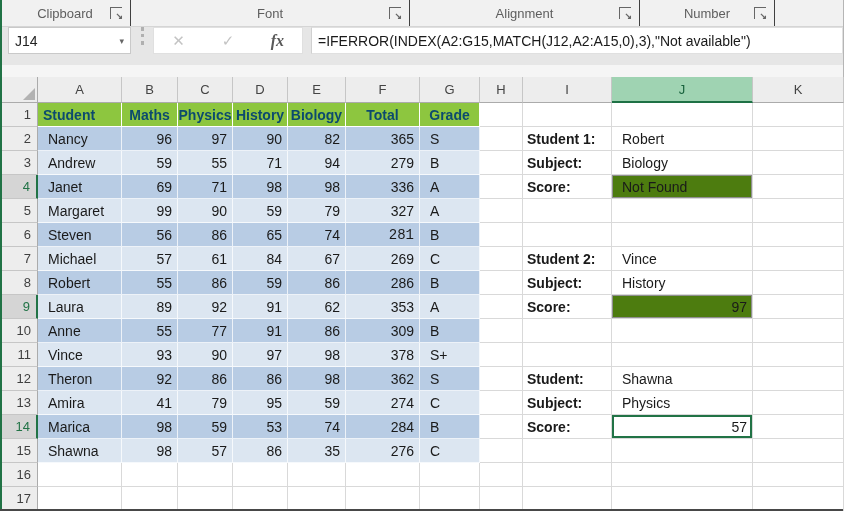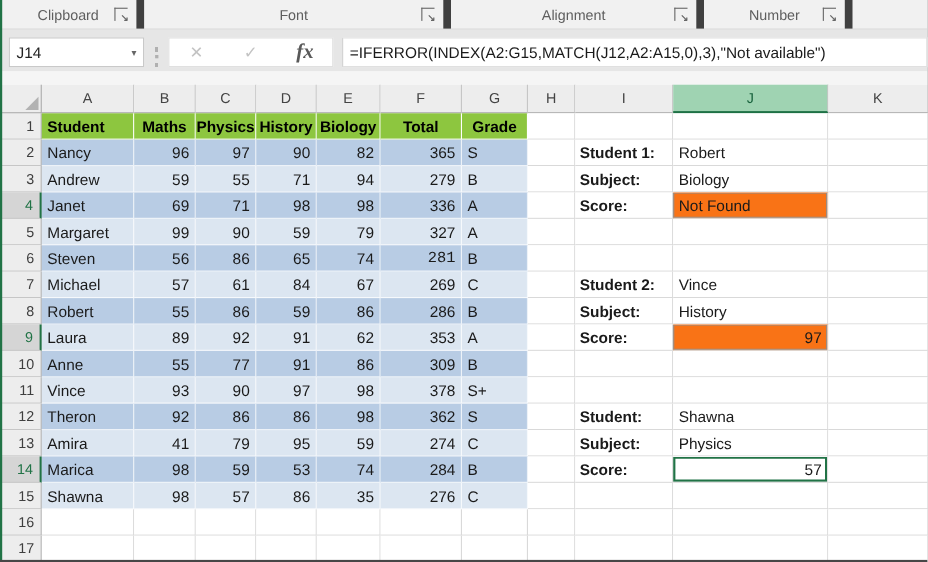--- a/index.html
+++ b/index.html
@@ -2,63 +2,63 @@
 <html><head>
 <meta charset="utf-8">
 <style>
   * { margin:0; padding:0; box-sizing:border-box; }
   html,body { width:844px; height:511px; overflow:hidden; }
   body { font-family:"Liberation Sans", sans-serif; background:#fff; position:relative; }
   #app { width:844px; height:511px; position:relative; background:#fff; border-right:1px solid #b5b5b5; }
 
   
   .ribbon { height:27px; background:#f1f1f1; display:flex; border-bottom:1px solid #d5d5d5; }
-  .rgroup { position:relative; display:flex; align-items:center; justify-content:center; border-right:7px solid #404040; height:100%; }
+  .rgroup { position:relative; display:flex; align-items:center; justify-content:center; border-right:1px solid #404040; height:100%; }
   .rgroup:nth-child(1){ width:131px; }
   .rgroup:nth-child(2){ width:279px; }
   .rgroup:nth-child(3){ width:230px; }
   .rgroup:nth-child(4){ width:135px; }
   .rgroup.filler { flex:1; border-right:none; }
   .rgroup .glabel { font-size:13px; color:#5e5e5e; }
   .launcher { position:absolute; right:8px; top:7px; width:12px; height:12px; border-top:1px solid #666; border-left:1px solid #666; cursor:pointer; }
   .launcher::after { content:"\2198"; position:absolute; right:-1px; bottom:-2px; font-size:9px; line-height:9px; color:#666; font-weight:bold; }
 
   
-  .fbar { height:38px; background:#e6e6e6; display:flex; align-items:flex-end; padding:0 0 4px 8px; }
+  .fbar { height:38px; background:#e6e6e6; display:flex; align-items:flex-start; padding:0 0 4px 8px; }
   .namebox { width:123px; height:27px; background:#fff; border:1px solid #c9c9c9; display:flex; align-items:center; padding:0 6px; }
   .namebox .nb-text { flex:1; font-size:14px; color:#222; }
   .namebox .nb-caret { font-size:9px; color:#666; }
   .grip { width:0; height:18px; border-left:3px dotted #b0b0b0; margin:0 9px 0 10px; }
   .fbtns { height:27px; background:#fff; display:flex; align-items:center; width:150px; justify-content:space-around; border:1px solid #e0e0e0; }
   .fbtn { font-size:15px; color:#c3c3c3; width:30px; text-align:center; cursor:pointer; }
-  .fx { font-family:"Liberation Serif", serif; font-style:italic; font-weight:bold; font-size:19px; color:#595959; }
+  .fx { font-family:"Liberation Serif", serif; font-style:italic; font-weight:bold; font-size:16px; color:#595959; }
   .finput { flex:1; height:27px; background:#fff; border:1px solid #e0e0e0; border-left:1px solid #d0d0d0; margin-left:8px; display:flex; align-items:center; padding:0 6px; font-size:14px; color:#1a1a1a; white-space:nowrap; overflow:hidden; }
   .gap { height:12px; background:#f5f5f5; }
 
   
   .sheet { width:844px; }
   .srow { display:flex; height:24px; }
   .srow.hdr { height:26px; }
   .cell { flex:none; display:flex; align-items:center; font-size:14px; color:#1a1a1a; border-right:1px solid #d9d9d9; border-bottom:1px solid #d9d9d9; background:#fff; overflow:hidden; cursor:cell; }
   .colhead { background:#ededed; justify-content:center; font-size:13px; color:#444; border-right:1px solid #c6c6c6; border-bottom:1px solid #ababab; cursor:pointer; }
   .colhead.sel { background:#9fd3b2; color:#17613c; border-bottom:2px solid #1e7145; }
   .rowhead { width:38px; background:#ededed; justify-content:flex-end; padding-right:6px; font-size:13px; color:#3f3f3f; border-right:1px solid #ababab; border-bottom:1px solid #c6c6c6; cursor:pointer; }
   .rowhead.sel { background:#d5d5d5; color:#217346; border-right:2px solid #217346; }
   .corner { width:38px; background:#ededed; position:relative; border-right:1px solid #ababab; border-bottom:1px solid #ababab; cursor:pointer; }
   .tri { position:absolute; right:2px; bottom:2px; width:0; height:0; border-left:12px solid transparent; border-bottom:12px solid #b2b2b2; }
 
   
-  .th { background:#8dc63f; color:#000000; font-weight:bold; border-right:1px solid #fff; border-bottom:1px solid #fff; justify-content:center; }
+  .th { background:#8dc63f; color:#0c4a6e; font-weight:bold; border-right:1px solid #fff; border-bottom:1px solid #fff; justify-content:center; }
   .th.first { justify-content:flex-start; padding-left:5px; }
   .band-dark  { background:#b8cce4; border-right:1px solid rgba(255,255,255,.75); border-bottom:1px solid rgba(255,255,255,.75); }
   .band-light { background:#dce6f1; border-right:1px solid rgba(255,255,255,.75); border-bottom:1px solid rgba(255,255,255,.75); }
   .num { justify-content:flex-end; padding-right:5px; }
-  .txt { justify-content:flex-start; padding-left:5px; }
+  .txt { justify-content:flex-start; padding-left:10px; }
   .blab { font-weight:bold; padding-left:4px;text-align:right; }
-  .grayfill { background:#f97316; box-shadow:inset 0 0 0 1px #8f8f8f; }
+  .grayfill { background:#4d7c0f; box-shadow:inset 0 0 0 1px #8f8f8f; }
   .active-cell { box-shadow:inset 0 0 0 2px #217346; background:#fff; }
 
   
   .edge-left { position:absolute; left:0; top:0; bottom:0; width:2px; background:#217346; z-index:50; }
   .edge-bottom { position:absolute; left:0; right:0; bottom:0; height:2px; background:#474747; z-index:50; }
 </style>
 </head>
 <body>
 
 <div id="app">

